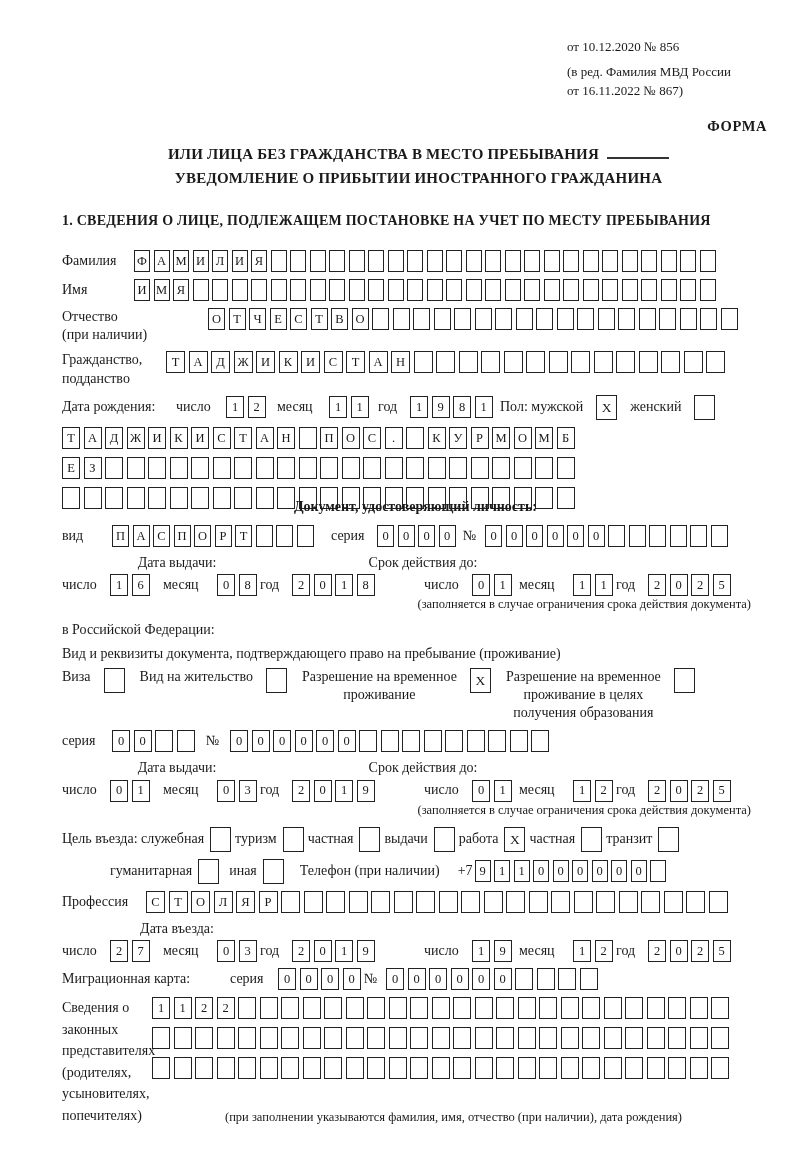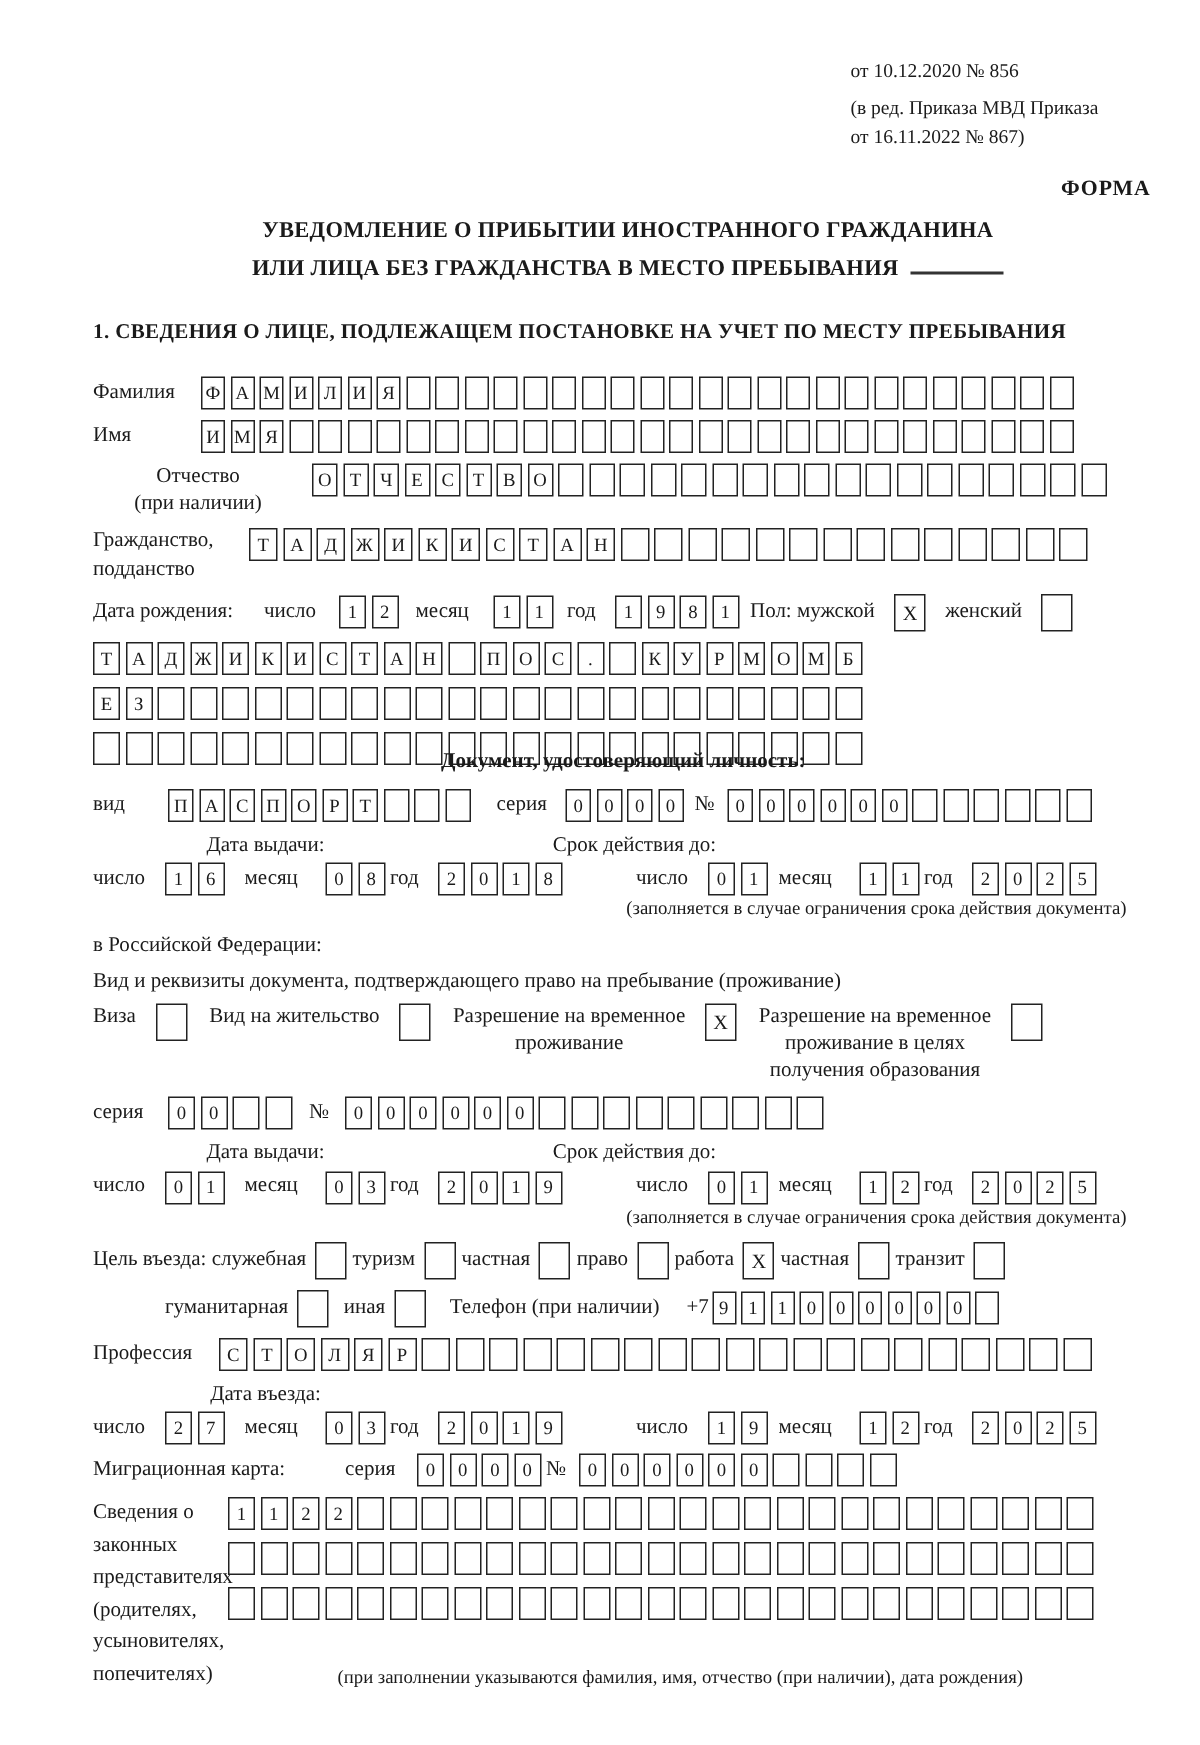--- a/index.html
+++ b/index.html
@@ -49,29 +49,29 @@
     display:inline-flex;align-items:center;justify-content:center;font-size:13.5px;background:#fff;
   }
   .stack{display:flex;flex-direction:column;}
   .stack .cellrow{display:flex;margin-bottom:8px;}
 </style>
 </head>
 <body>
 
 <div class="appendix">
   <div>от 10.12.2020 № 856</div>
-  <div class="rev">(в ред. Приказа МВД Приказа</div>
+  <div class="rev">(в ред. Фамилия МВД России</div>
   <div>от 16.11.2022 № 867)</div>
 </div>
 
 <div class="forma">ФОРМА</div>
 
 <div class="title">
+  <div><span>ИЛИ ЛИЦА БЕЗ ГРАЖДАНСТВА В МЕСТО ПРЕБЫВАНИЯ</span><span class="blank-line"></span></div>
   <div>УВЕДОМЛЕНИЕ О ПРИБЫТИИ ИНОСТРАННОГО ГРАЖДАНИНА</div>
-  <div><span>ИЛИ ЛИЦА БЕЗ ГРАЖДАНСТВА В МЕСТО ПРЕБЫВАНИЯ</span><span class="blank-line"></span></div>
 </div>
 
 <div class="section-h">1. СВЕДЕНИЯ О ЛИЦЕ, ПОДЛЕЖАЩЕМ ПОСТАНОВКЕ НА УЧЕТ ПО МЕСТУ ПРЕБЫВАНИЯ</div>
 
 <div id="form-rows">
     <div class="frow">
       <span class="lbl" style="width: 66px;">Фамилия</span>
       <span class="cells">
         <span class="cell">Ф</span>
         <span class="cell">А</span>
@@ -134,21 +134,21 @@
         <span class="cell"></span>
         <span class="cell"></span>
         <span class="cell"></span>
         <span class="cell"></span>
         <span class="cell"></span>
         <span class="cell"></span>
         <span class="cell"></span>
       </span>
     </div>
     <div class="frow top">
-      <span class="lbl" style="width: 140px; text-align: center;">Отчество<br>(при наличии)</span>
+      <span class="lbl" style="width: 140px;">Отчество<br>(при наличии)</span>
       <span class="cells">
         <span class="cell" style="width: 15px;">О</span>
         <span class="cell" style="width: 15px;">Т</span>
         <span class="cell" style="width: 15px;">Ч</span>
         <span class="cell" style="width: 15px;">Е</span>
         <span class="cell" style="width: 15px;">С</span>
         <span class="cell" style="width: 15px;">Т</span>
         <span class="cell" style="width: 15px;">В</span>
         <span class="cell" style="width: 15px;">О</span>
         <span class="cell" style="width: 15px;"></span>
@@ -484,21 +484,21 @@
     <div class="frow noterow">
       <span class="lbl small">(заполняется в случае ограничения срока действия документа)</span>
     </div>
     <div class="frow tight">
       <span class="lbl">Цель въезда: служебная</span>
       <span class="cbox"></span>
       <span class="lbl">туризм</span>
       <span class="cbox"></span>
       <span class="lbl">частная</span>
       <span class="cbox"></span>
-      <span class="lbl">право</span>
+      <span class="lbl">выдачи</span>
       <span class="cbox"></span>
       <span class="lbl">работа</span>
       <span class="cbox">X</span>
       <span class="lbl">частная</span>
       <span class="cbox"></span>
       <span class="lbl">транзит</span>
       <span class="cbox"></span>
     </div>
     <div class="frow tight">
       <span class="gap" style="display: inline-block; flex: 0 0 auto; width: 48px;"></span>

